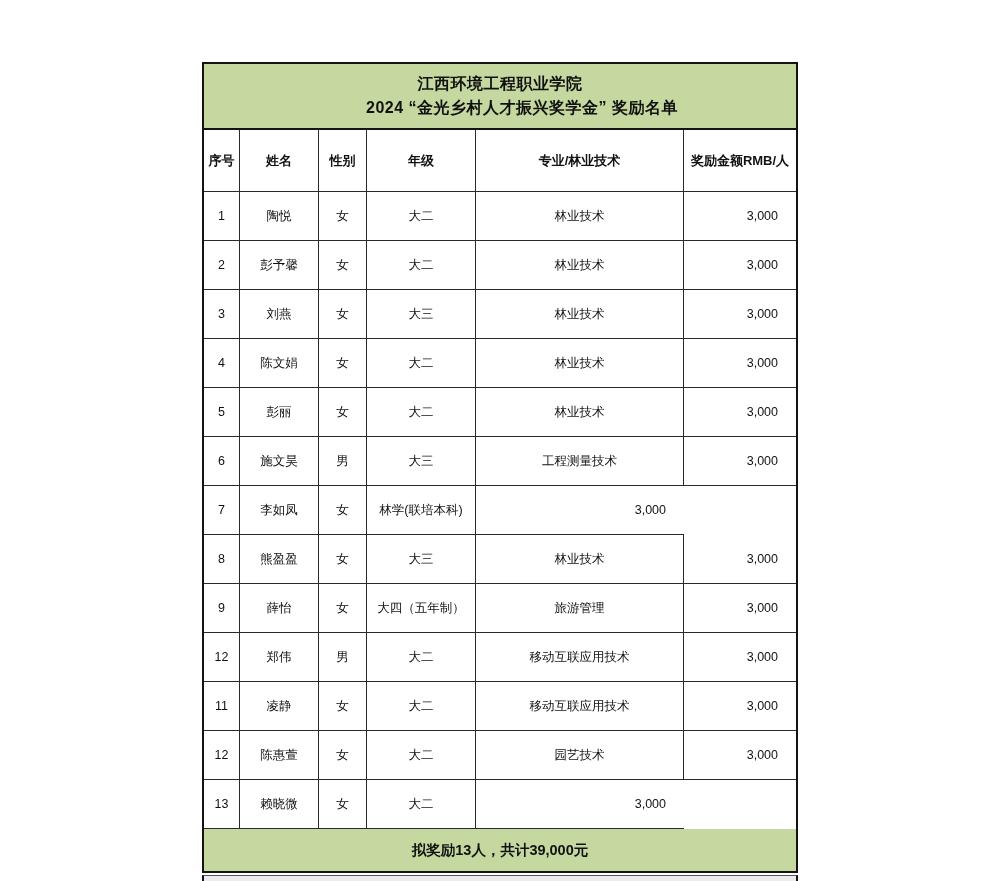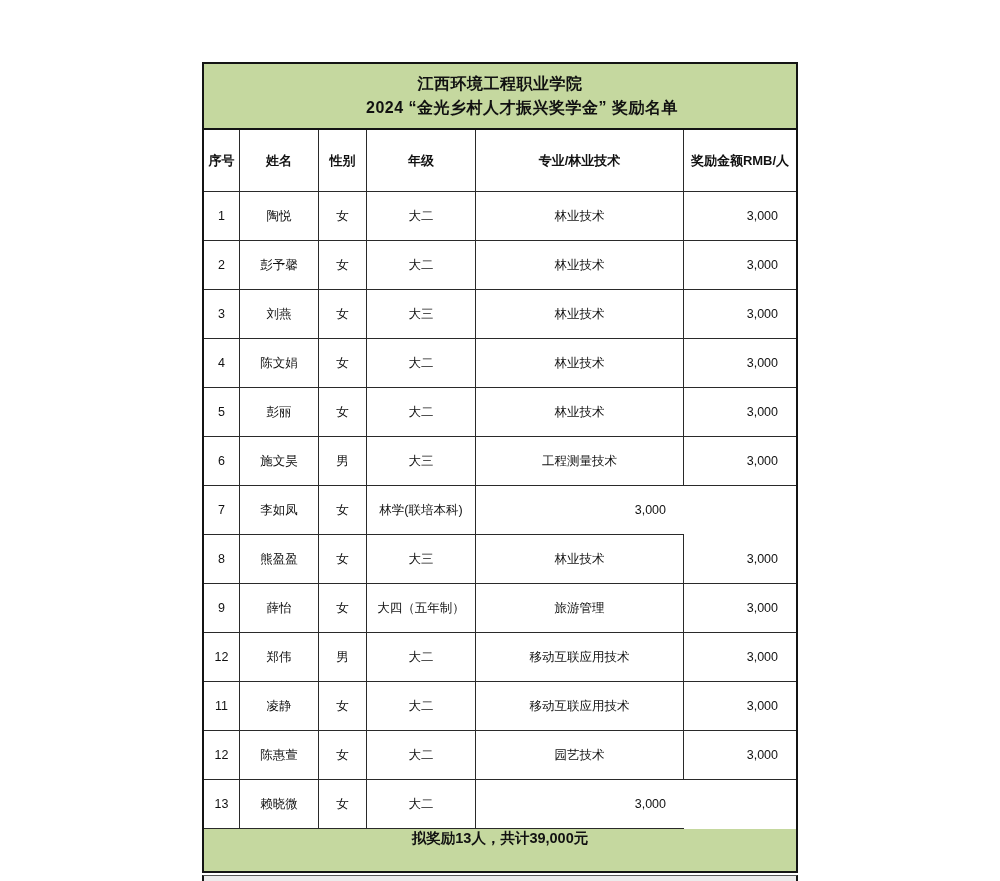--- a/index.html
+++ b/index.html
@@ -48,21 +48,21 @@
   }
   .data-row .cell { height: 49px; }
   .data-row .cell.amount {
     justify-content: flex-end;
     padding-right: 18px;
     text-align: right;
   }
   .summary-row {
     height: 42px;
     background: var(--green, #c5d89f);
-    display: flex; justify-content: center;
+    display: flex; align-items: center; justify-content: center;
     font-weight: bold; font-size: 14.5px;
   }
   .next-row-sliver {
     position: absolute;
     left: 202px; top: 875px;
     width: 596px; height: 6px;
     background: #ececec;
     border-left: 2px solid #141414;
     border-right: 2px solid #141414;
     border-top: 1px solid #555555;

